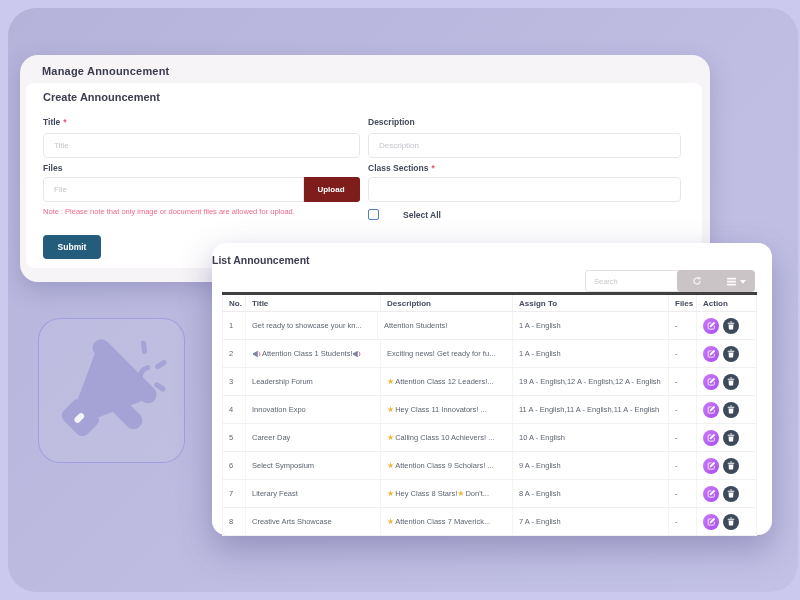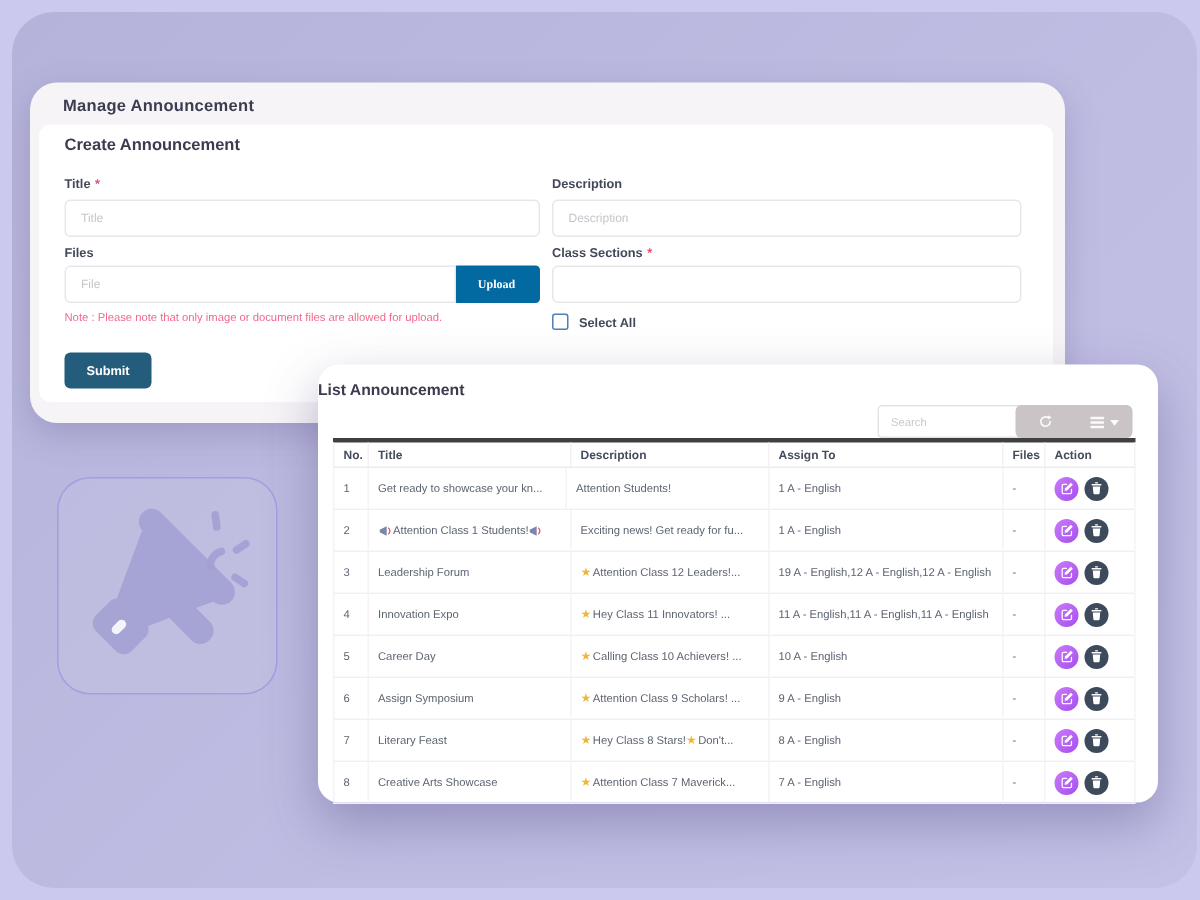--- a/index.html
+++ b/index.html
@@ -35,31 +35,31 @@
   .f-input{
     position:absolute; height:25px; border:1px solid #e8e6ea; border-radius:4px;
     background:#fff; font-size:8px; color:#555; padding:0 10px; outline:none;
     font-family:"Liberation Sans", sans-serif; width:100%;
   }
   .f-input::placeholder{ color:#c7c4cb; }
   .slot{ position:absolute; }
   .file-group{ position:absolute; display:flex; }
   .file-group .f-input{ position:relative; flex:1; border-radius:4px 0 0 4px; }
   .upload-btn{
-    width:58px; height:25px; border:none; background:#0369a1; color:#fff;
+    width:58px; height:25px; border:none; background:#7f1d1d; color:#fff;
     font-size:8px; font-weight:700; border-radius:3px; cursor:pointer;
-    font-family:Liberation Serif, serif; margin-left:-2px;
+    font-family:Liberation Sans, sans-serif; margin-left:-2px;
   }
   .note-text{ position:absolute; font-size:7.5px; color:#f0698c; }
   .submit-btn{
     position:absolute; width:58px; height:24px; background:#245d7c; color:#fff;
     border:none; border-radius:4px; font-size:8.5px; font-weight:700; cursor:pointer;
     font-family:"Liberation Sans", sans-serif;
   }
-  .select-all{ position:absolute; display:flex; align-items:center; gap:7px; cursor:pointer; }
+  .select-all{ position:absolute; display:flex; align-items:center; gap:24px; cursor:pointer; }
   .cbox{ width:11px; height:11px; border:1.6px solid #4f7fb5; border-radius:2px; background:#fff; }
   .select-all .lbl{ font-size:8.5px; font-weight:600; color:#43495a; }
 
   
   .list-card{
     position:absolute; left:204px; top:235px; width:560px; height:292px;
     background:#ffffff; border-radius:14px;
     box-shadow:0 14px 34px rgba(75,70,130,.38);
   }
   .list-card .card-title{
@@ -334,21 +334,21 @@
           <rect x="1" y="3" width="12" height="1.8" rx="0.9" fill="#ffffff"></rect>
           <rect x="5" y="0.8" width="4" height="1.6" rx="0.8" fill="#ffffff"></rect>
           <path d="M2.6 6 L3.3 14 A1.4 1.4 0 0 0 4.7 15.2 H9.3 A1.4 1.4 0 0 0 10.7 14 L11.4 6 Z" fill="#ffffff"></path>
         </svg>
       </button>
     </div>
   </div>
 
   <div class="trow">
     <div class="td c-no">6</div>
-    <div class="td c-title">Assign Symposium</div>
+    <div class="td c-title">Select Symposium</div>
     <div class="td c-desc"><span class="em-star">★</span> Attention Class 9 Scholars! ...</div>
     <div class="td c-assign">9 A - English</div>
     <div class="td c-files">-</div>
     <div class="td c-action">
       <button class="act edit">
         <svg width="9" height="9" viewBox="0 0 16 16">
           <path d="M12.2 1.4 L14.6 3.8 L7.8 10.6 L4.9 11.1 L5.4 8.2 Z" fill="#ffffff"></path>
           <path d="M13 9.2 V12.8 A1.6 1.6 0 0 1 11.4 14.4 H3.6 A1.6 1.6 0 0 1 2 12.8 V5 A1.6 1.6 0 0 1 3.6 3.4 H7.2" stroke="#ffffff" stroke-width="1.5" fill="none" stroke-linecap="round"></path>
         </svg>
       </button>

